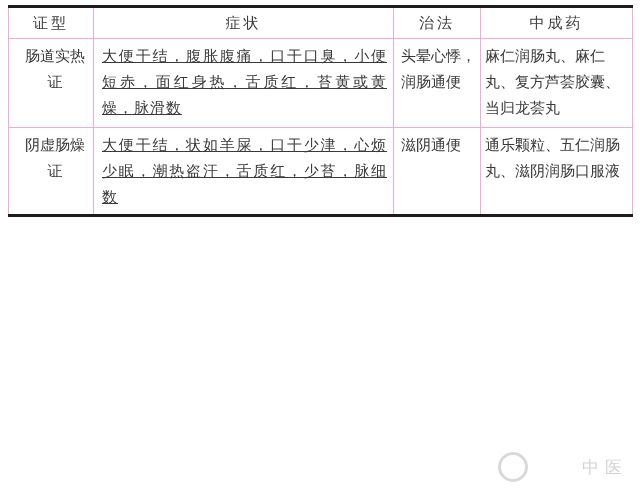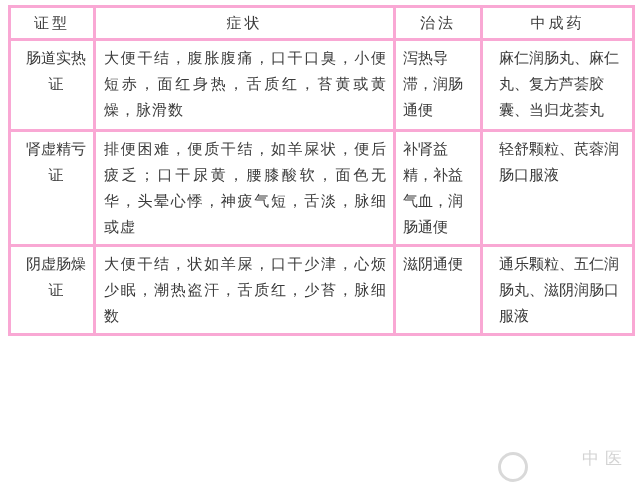--- a/index.html
+++ b/index.html
@@ -16,21 +16,21 @@
     left:8px;top:5px;
     width:624px;
     border-collapse:collapse;
     table-layout:fixed;
     border-top:3px solid #1c1c1c;
     border-bottom:3px solid #1c1c1c;
     border-left:1px solid #4f4f4f;
     border-right:1px solid #4f4f4f;
   }
   .tcm-table th,.tcm-table td{
-    border:3px solid #f9a8d4;
+    border:1px solid #f9a8d4;
     vertical-align:top;
     font-weight:normal;
     font-size:15px;
     line-height:26px;
     padding:4px 6px;
     overflow:hidden;
   }
   .tcm-table th{
     text-align:center;
     vertical-align:middle;
@@ -43,29 +43,29 @@
   col.c-treatment{width:87px;}
   col.c-medicine{width:152px;}
   td.syndrome{
     text-align:center;
     letter-spacing:0;
     padding-left:10px;padding-right:2px;
   }
   td.symptoms{
     text-align:justify;
     letter-spacing:1px;
-    padding-left:8px;padding-right:6px;
+    padding-left:8px;padding-right:6px;text-decoration:underline;
   }
   td.treatment{
     letter-spacing:0;
     padding-left:7px;padding-right:4px;
   }
   td.medicine{
     letter-spacing:0;
-    padding-left:16px;padding-right:5px;margin-left:14px;
+    padding-left:4px;padding-right:5px;margin-left:14px;
   }
   tr.r1 td{height:80px;}
   tr.r2 td{height:54px;}
   tr.r3 td{height:83px;}
   tr.r4 td{height:83px;}
   tr.r5 td{height:80px;}
   tr.r6 td{height:50px;}
   .watermark{
     position:absolute;
     left:494px;top:445px;
@@ -74,21 +74,21 @@
   }
   .watermark .ring{
     position:absolute;
     left:4px;top:7px;
     width:24px;height:24px;
     border:3px solid rgba(160,160,160,0.40);
     border-radius:50%;
   }
   .watermark .wm-text{
     position:absolute;
-    left:88px;top:2px;
+    left:88px;top:11px;
     font-size:17px;
     letter-spacing:6px;
     color:rgba(150,150,150,0.42);
     font-family:"DejaVu Sans","Liberation Sans",sans-serif;
     white-space:nowrap;
   }
 </style>
 </head>
 <body>
 
@@ -102,28 +102,22 @@
   <tbody>
       <tr>
     <th>证型</th>
     <th>症状</th>
     <th>治法</th>
     <th>中成药</th>
   </tr>
   <tr class="r1">
     <td class="syndrome">肠道实热证</td>
     <td class="symptoms">大便干结，腹胀腹痛，口干口臭，小便短赤，面红身热，舌质红，苔黄或黄燥，脉滑数</td>
-    <td class="treatment">泻热导滞，润肠通便</td>
+    <td class="treatment">头晕心悸，润肠通便</td>
     <td class="medicine">麻仁润肠丸、麻仁丸、复方芦荟胶囊、当归龙荟丸</td>
-  </tr>
-  <tr class="r3">
-    <td class="syndrome">肾虚精亏证</td>
-    <td class="symptoms">排便困难，便质干结，如羊屎状，便后疲乏；口干尿黄，腰膝酸软，面色无华，头晕心悸，神疲气短，舌淡，脉细或虚</td>
-    <td class="treatment">补肾益精，补益气血，润肠通便</td>
-    <td class="medicine">轻舒颗粒、芪蓉润肠口服液</td>
   </tr>
   <tr class="r6">
     <td class="syndrome">阴虚肠燥证</td>
     <td class="symptoms">大便干结，状如羊屎，口干少津，心烦少眠，潮热盗汗，舌质红，少苔，脉细数</td>
     <td class="treatment">滋阴通便</td>
     <td class="medicine">通乐颗粒、五仁润肠丸、滋阴润肠口服液</td>
   </tr>
 </tbody>
   </table>
 

